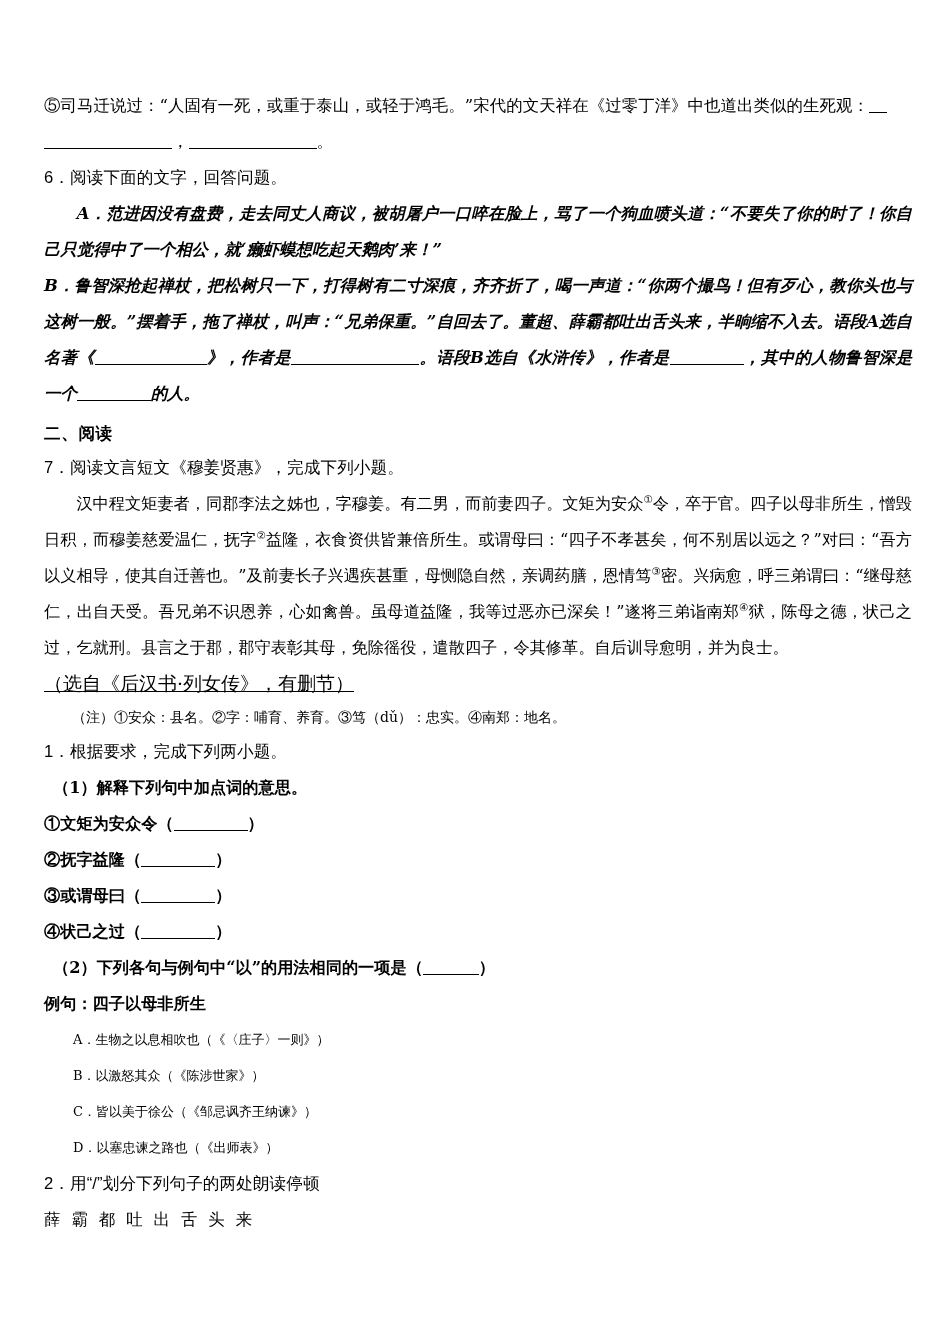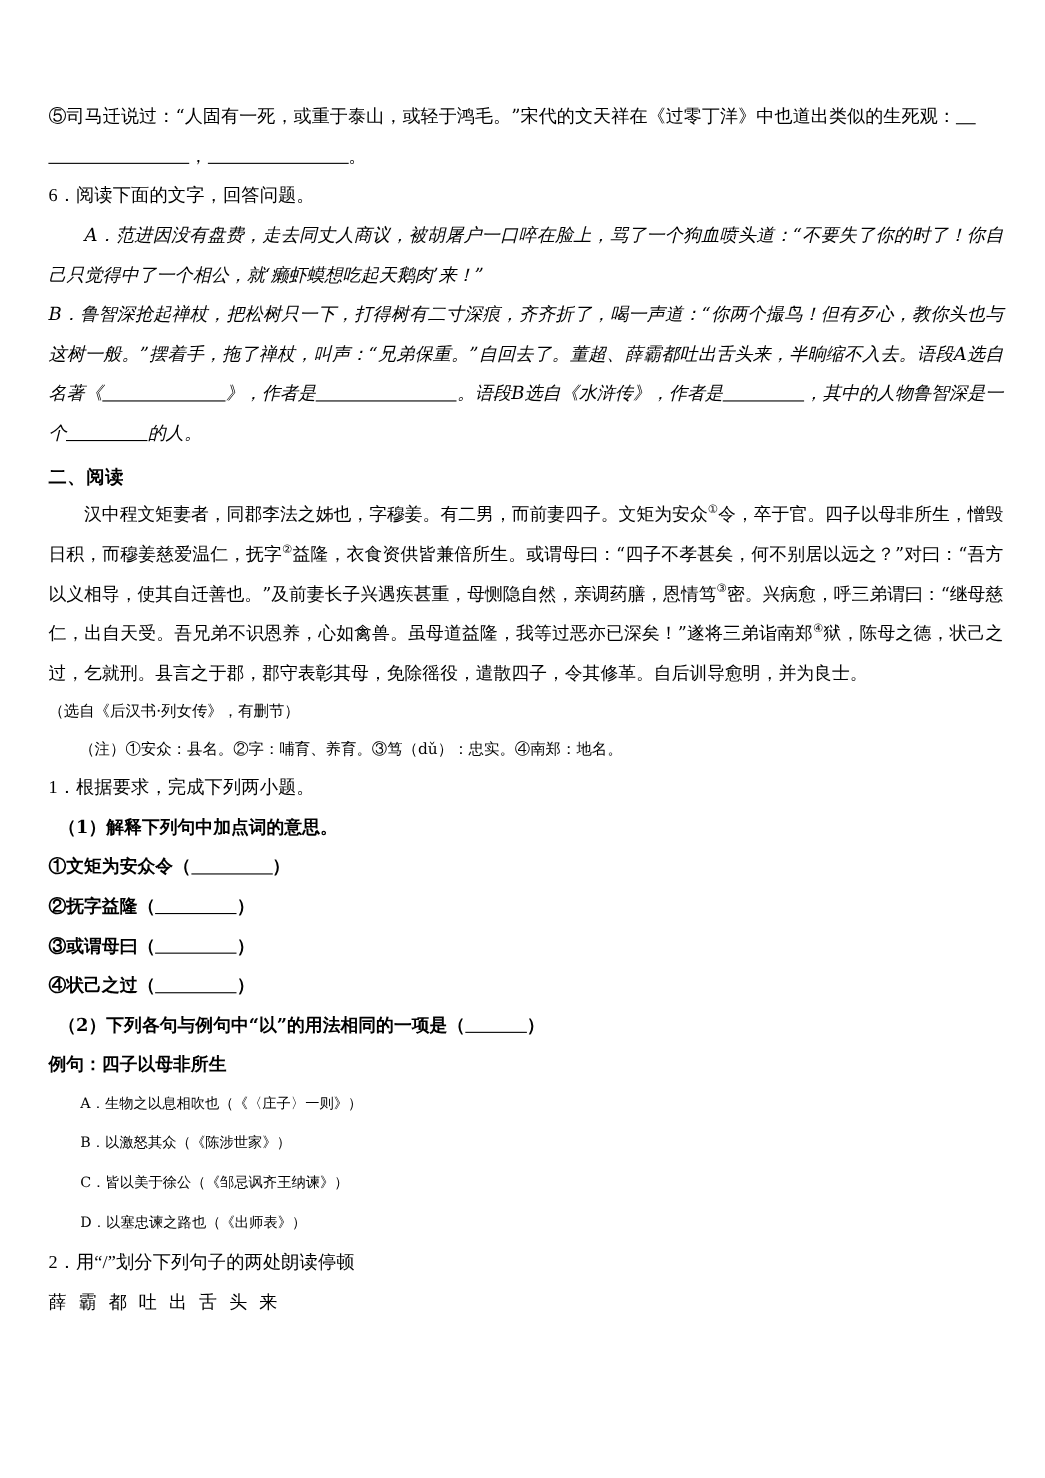--- a/index.html
+++ b/index.html
@@ -29,47 +29,48 @@
   
   .line {
     font-size: 16.4px;
     line-height: 36px;
     letter-spacing: 0.1px;
     white-space: nowrap;
   }
 
   
   .qnum {
-    font-family: Liberation Serif, serif;
+    font-family: Liberation Sans, sans-serif;
     font-size: 16.6px;
   }
 
   
   .excerpt {
-    font-weight: normal;
+    font-weight: bold;
     font-style: italic;
     font-size: 16.4px;
     line-height: 36px;
     text-align: justify;
     text-justify: inter-ideograph;
   }
   .excerpt-indent { text-indent: 2em; }
 
   
   .classic {
     font-size: 16.2px;
     line-height: 36px;
     text-align: justify;
     text-justify: inter-ideograph;
   }
   .classic-indent { text-indent: 2em; }
 
   .source {
-    font-size: 14px;
+    font-size: 19px;
     line-height: 34px;
+    text-decoration: underline;
   }
   .notes {
     font-size: 14px;
     line-height: 34px;
     text-indent: 2em;
   }
 
   
   .section-head {
     font-weight: bold;
@@ -141,20 +142,23 @@
     </div>
 
     <div class="excerpt">
       <span>B．</span><span>鲁智深抢起禅杖，把松树只一下，打得树有二寸深痕，齐齐折了，喝一声道：“你两个撮鸟！但有歹心，教你头也与这树一般。”摆着手，拖了禅杖，叫声：“兄弟保重。”自回去了。董超、薛霸都吐出舌头来，半晌缩不入去。</span><span>语段A选自名著《</span><span class="blank bl-xl"></span><span>》，作者是</span><span class="blank bl-xxl"></span><span>。语段B选自《水浒传》，作者是</span><span class="blank bl-m"></span><span>，其中的人物鲁智深是一个</span><span class="blank bl-m"></span><span>的人。</span>
     </div>
 
     <div class="section-head gap-top">
       <span>二、阅读</span>
     </div>
 
+    <div class="line qnum">
+      <span>7．</span><span>阅读文言短文《穆姜贤惠》，完成下列小题。</span>
+    </div>
 
     <div class="classic classic-indent">
       <span>汉中程文矩妻者，同郡李法之姊也，字穆姜。有二男，而前妻四子。文矩为安众<span class="sup">①</span>令，卒于官。四子以母非所生，憎毁日积，而穆姜慈爱温仁，抚字<span class="sup">②</span>益隆，衣食资供皆兼倍所生。或谓母曰：“四子不孝甚矣，何不别居以远之？”对曰：“吾方以义相导，使其自迁善也。”及前妻长子兴遇疾甚重，母恻隐自然，亲调药膳，恩情笃<span class="sup">③</span>密。兴病愈，呼三弟谓曰：“继母慈仁，出自天受。吾兄弟不识恩养，心如禽兽。虽母道益隆，我等过恶亦已深矣！”遂将三弟诣南郑<span class="sup">④</span>狱，陈母之德，状己之过，乞就刑。县言之于郡，郡守表彰其母，免除徭役，遣散四子，令其修革。自后训导愈明，并为良士。</span>
     </div>
 
     <div class="source">
       <span>（选自《后汉书·列女传》，有删节）</span>
     </div>
 
     <div class="notes">

